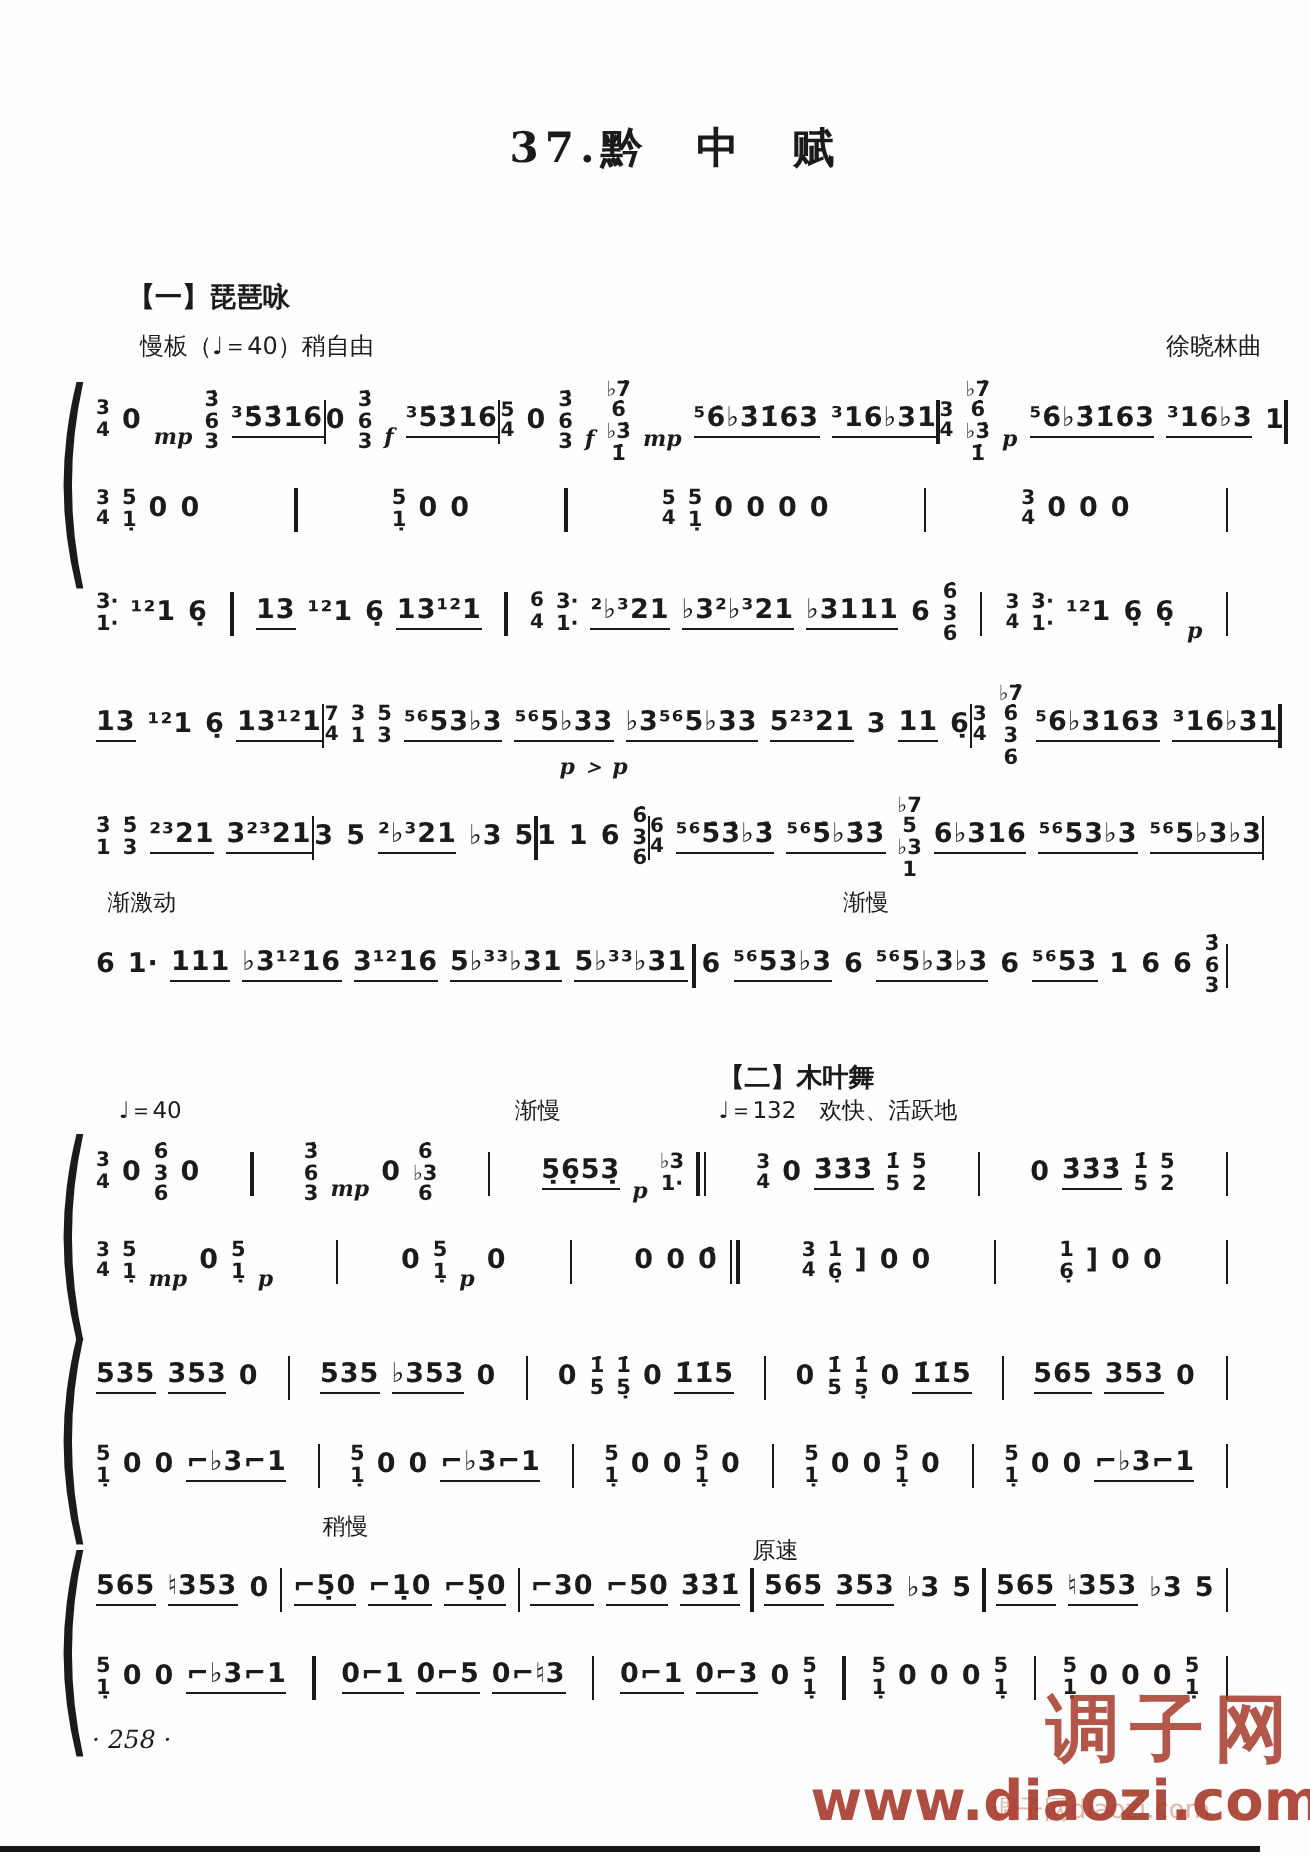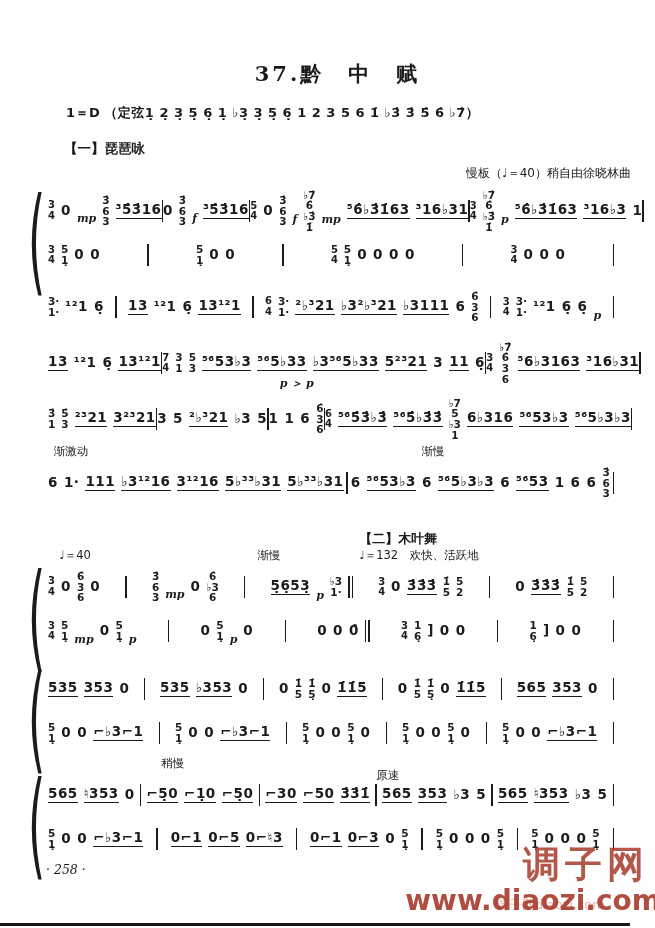--- a/index.html
+++ b/index.html
@@ -3,21 +3,21 @@
 <meta charset="utf-8">
 <style>
   html,body{margin:0;padding:0;background:#ffffff;}
   .page{position:relative;width:655px;height:928px;background:#fefefe;overflow:hidden;
         font-family:"DejaVu Sans",sans-serif;color:var(--ink,#1b1b1b);padding-left:20px;}
   .title{position:absolute;top:60px;left:0;width:100%;text-align:center;
          font-size:21px;font-weight:bold;letter-spacing:3px;font-family:"DejaVu Serif","DejaVu Sans",serif;}
   .keyline{position:absolute;top:104px;left:66px;font-size:13px;font-weight:bold;letter-spacing:.5px;white-space:nowrap;}
   .keyline .tuning{margin-left:4px;}
   .sec-heading{position:absolute;top:140px;left:64px;font-size:13.5px;font-weight:bold;}
-  .temporow{position:absolute;top:165px;left:70px;right:44px;display:flex;justify-content:flex-end;font-size:12px;}
+  .temporow{position:absolute;top:165px;left:70px;right:44px;display:flex;justify-content:space-between;font-size:12px;}
   #systems{position:absolute;left:0;top:0;width:100%;height:100%;}
   .system{position:absolute;left:48px;width:566px;}
   .music-line{position:absolute;left:0;right:0;height:34px;display:flex;align-items:center;
               justify-content:space-between;}
   .measure{display:flex;align-items:center;gap:6px;white-space:nowrap;}
   .note{font-size:13.5px;font-weight:bold;letter-spacing:.5px;line-height:1;}
   .beam{border-bottom:1.6px solid var(--ink,#1b1b1b);padding-bottom:2px;}
   .chord{display:inline-flex;flex-direction:column;align-items:center;font-size:10.5px;
          font-weight:bold;line-height:1.02;}
   .ts{display:inline-flex;flex-direction:column;align-items:center;font-size:10px;
@@ -38,23 +38,20 @@
   .wm-shadow{position:absolute;right:70px;top:896px;font-size:13px;color:var(--wm-light,#e3b6aa);z-index:1;}
   .wm-url{position:absolute;right:14px;top:884px;font-size:28px;font-weight:bold;
           color:var(--wm,#a63a2c);opacity:.9;z-index:2;}
   .bottom-rule{position:absolute;left:0;bottom:2px;width:630px;height:3px;background:#181818;}
 </style>
 </head>
 <body>
 
 <div class="page">
   <div class="title">37.黔　中　赋</div>
-  <div class="keyline">
-    <span>1＝D</span><span class="tuning">（定弦1̣ 2̣ 3̣ 5̣ 6̣ 1̣ ♭3̣ 3̣ 5̣ 6̣ 1 2 3 5 6 1̇ ♭3̇ 3̇ 5̇ 6̇ ♭7̇）</span>
-  </div>
   <div class="sec-heading">【一】琵琶咏</div>
   <div class="temporow">
     <span>慢板（♩＝40）稍自由</span>
     <span>徐晓林曲</span>
   </div>
 
   <div id="systems">
       <div class="system" style="top: 190px; height: 92px;">
         <span class="brace" style="top: -8px; font-size: 116px;">(</span>
         <div class="music-line" style="top: 4px;">

